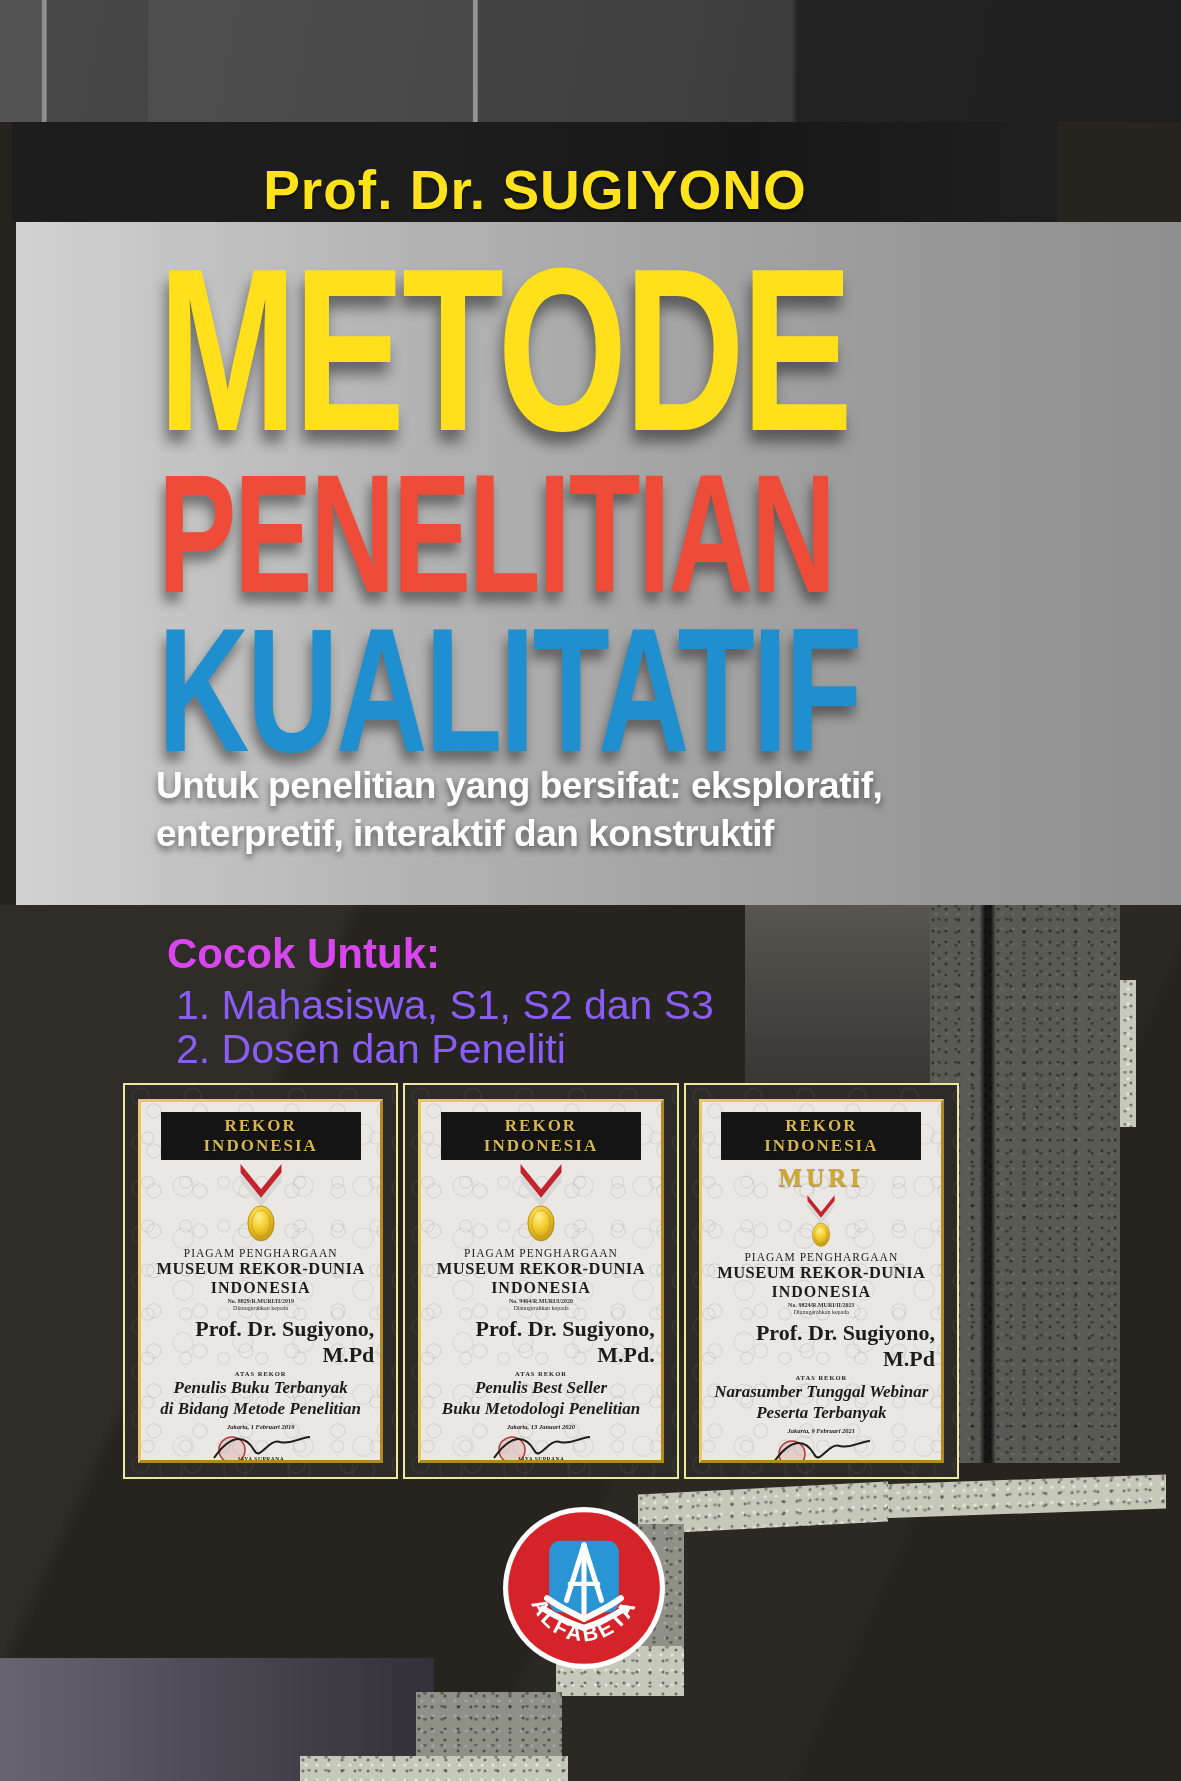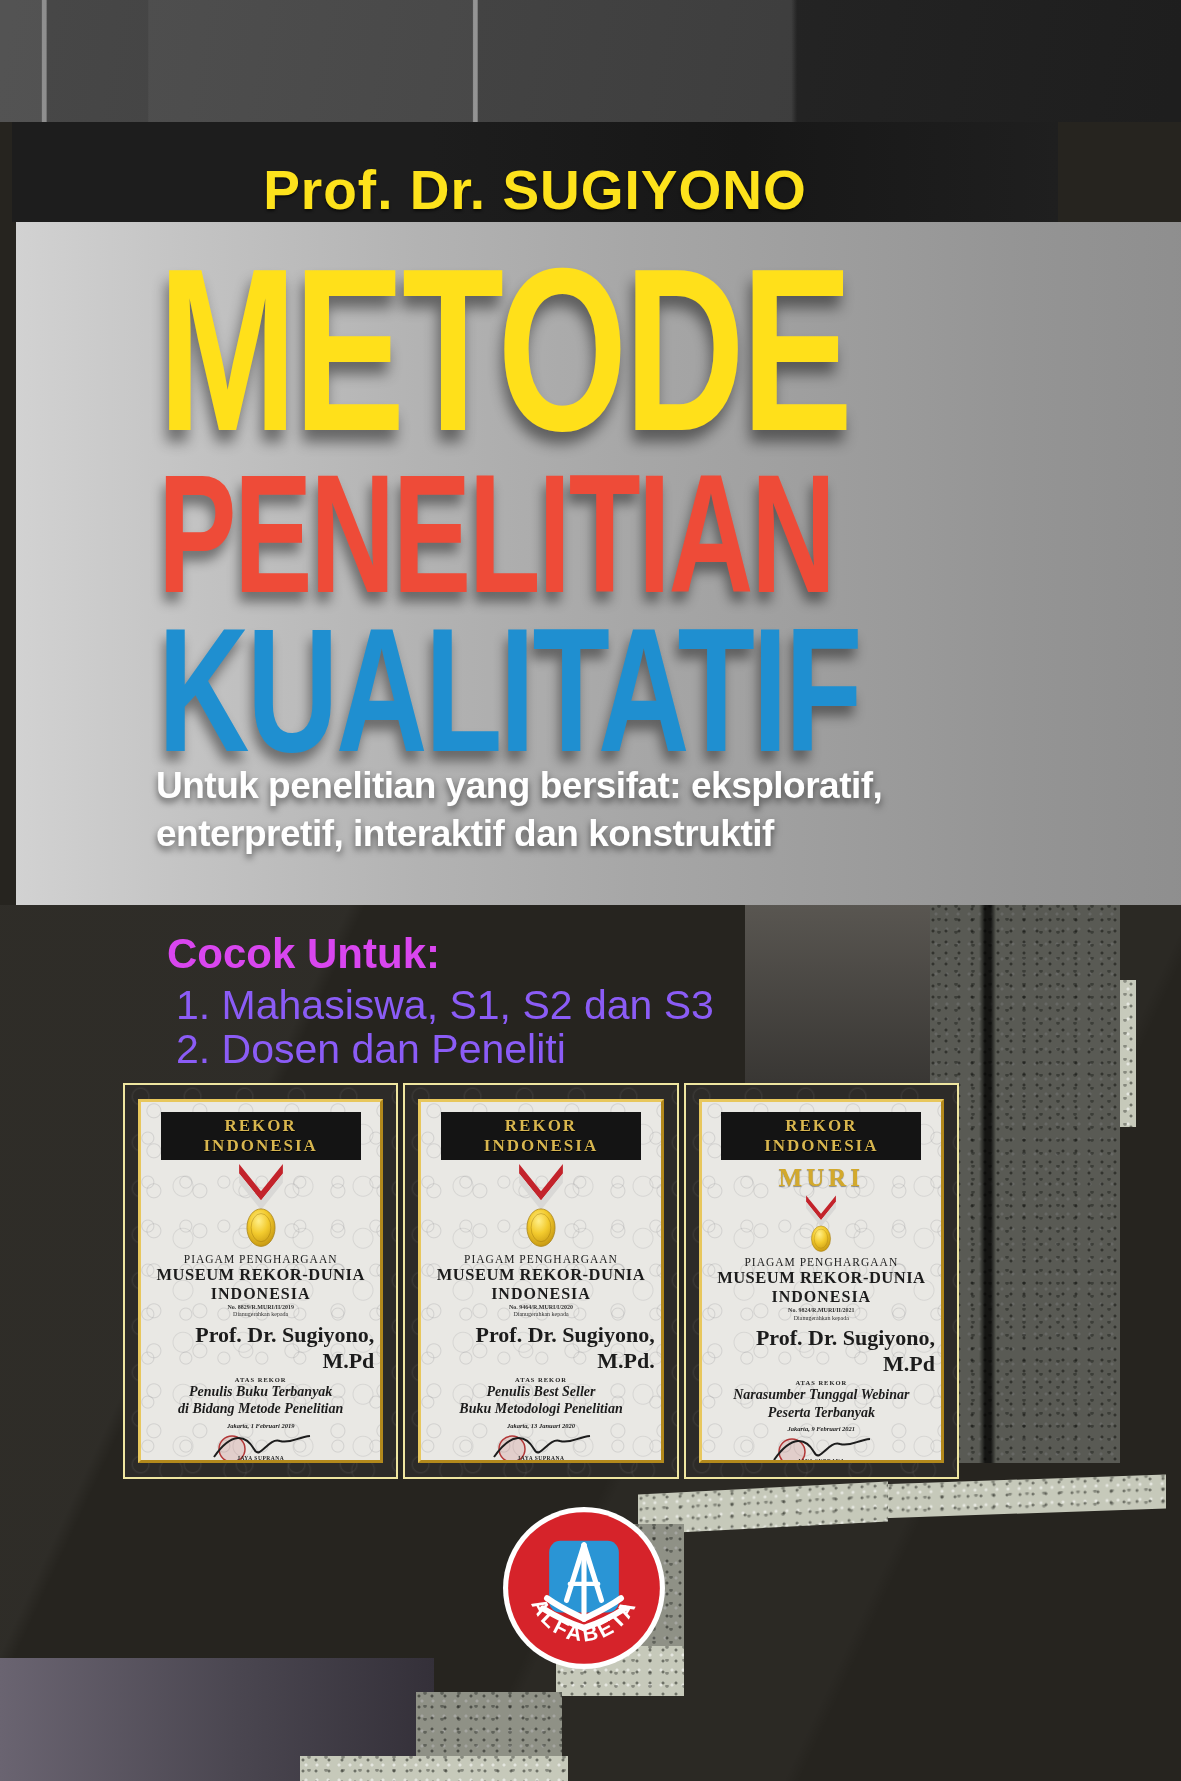--- a/index.html
+++ b/index.html
@@ -120,21 +120,21 @@
   .muri:empty{ display:none; }
   .ribbon-medal{ width:120px; height:142px; margin-top:2px; }
   .cert--muri .ribbon-medal{ height:112px; }
   .piagam{ font-size:11.5px; letter-spacing:1px; margin-top:2px; }
   .museum{ font-size:16.5px; font-weight:bold; letter-spacing:.5px; }
   .indo{ font-size:16px; font-weight:bold; letter-spacing:1px; }
   .tiny{ font-size:6px; color:#333; line-height:1.25; }
   .num{ font-weight:bold; margin-top:1px;}
   .recipient{ font-size:22px; font-weight:bold; margin-top:3px;text-align:right; }
   .atas{ font-size:6.5px; font-weight:bold; letter-spacing:1px; margin-top:2px; color:#222;}
-  .achv{ font-size:14px; font-weight:bold; font-style:italic; line-height:1.25; }
+  .achv{ font-size:17px; font-weight:bold; font-style:italic; line-height:1.25; }
   .cert-date{ font-size:6.5px; font-weight:bold; font-style:italic; margin-top:4px;}
   .sig-wrap{ position:relative; margin-top:0; height:44px; width:110px; }
   .sig-wrap svg{ position:absolute; left:0; top:0; }
   .signer{ position:absolute; left:0; right:0; top:26px; font-size:5.5px; font-weight:bold;
     letter-spacing:.5px; color:#222;}
   .signer-title{ position:absolute; left:0; right:0; top:33px; font-size:4.5px; color:#333;}
   
   .blk-left{
     position:absolute; left:0; top:1658px; width:434px; height:123px; z-index:2;
     background:linear-gradient(90deg,#6a6471,#4a4650 55%,#343039);

